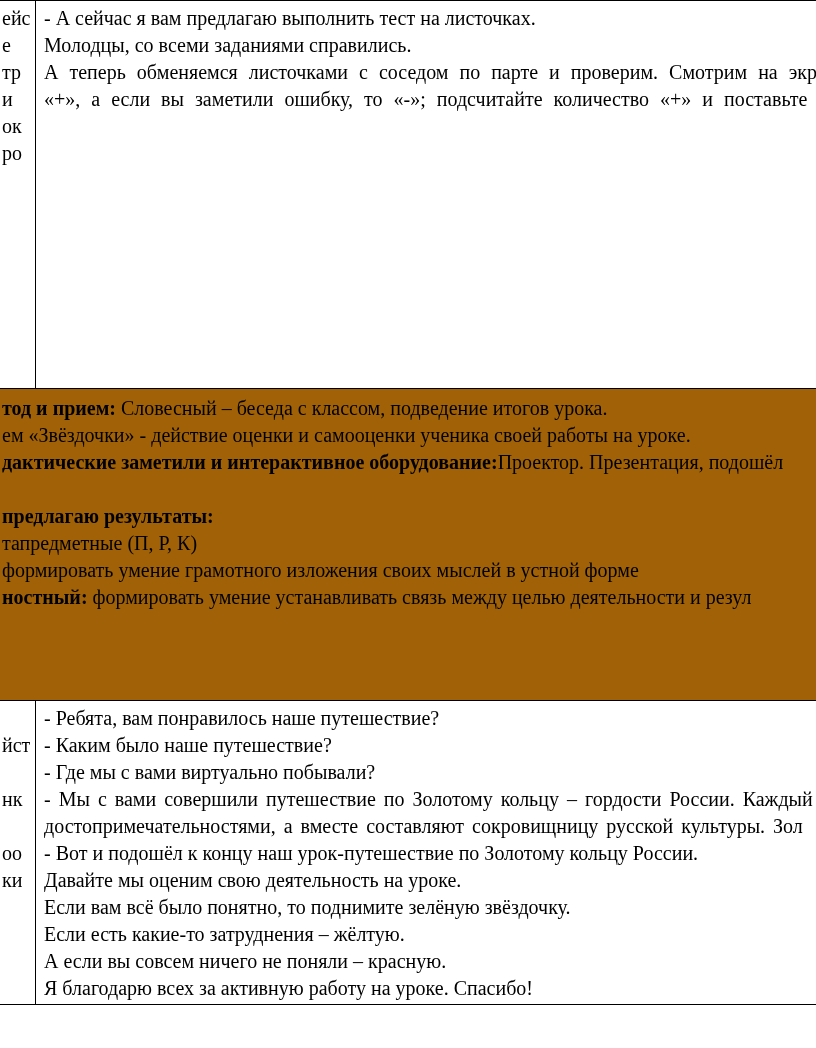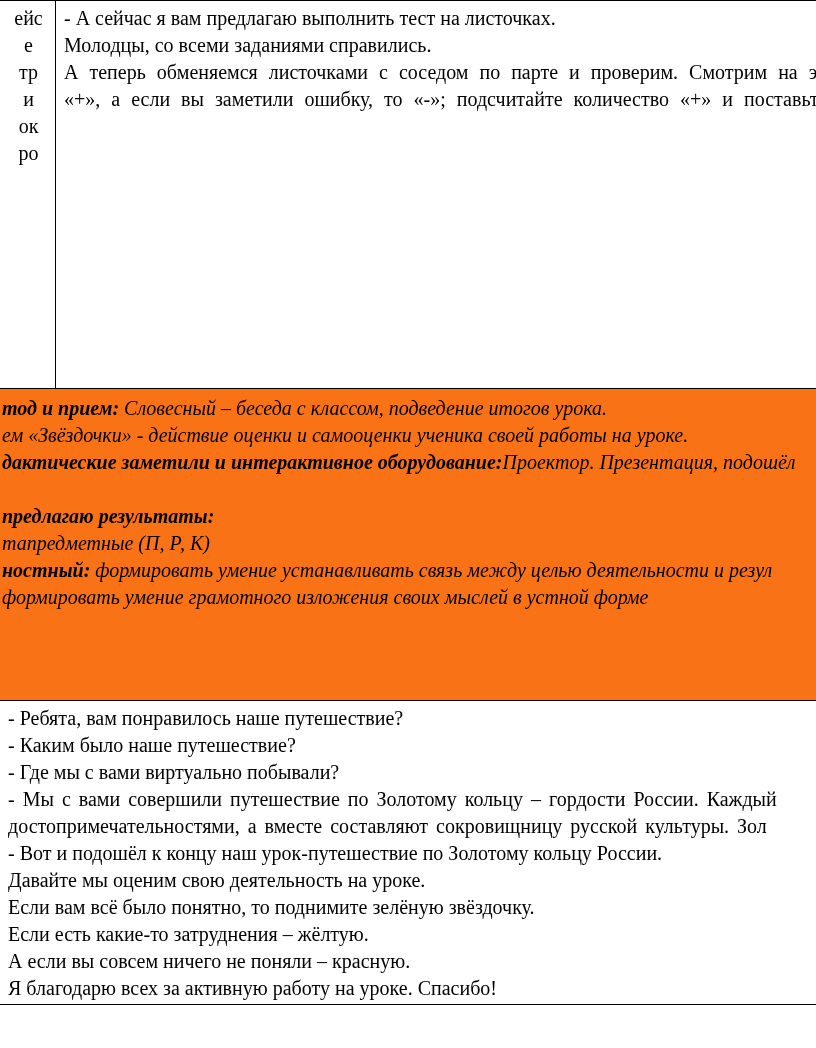--- a/index.html
+++ b/index.html
@@ -24,45 +24,43 @@
     left: 0;
     width: 830px;              
     display: flex;
     border-top: 1px solid #000;
     border-bottom: 1px solid #000;
     background: #ffffff;
   }
   .tbl-top { top: 0; height: 389px; }
   .tbl-bottom { top: 700px; height: 305px; }
   .cell-left {
-    width: 56px;
+    width: 36px;
     flex-shrink: 0;
     border-right: 1px solid #000;
     padding: 4px 0 0 2px;
     overflow: hidden;
-    text-align: center;
   }
   .cell-right {
     flex: 1;
     padding: 4px 6px 0 8px;
     overflow: hidden;
   }
   .line, .frag {
     height: 27px;
     line-height: 27px;
     white-space: nowrap;
   }
   .middle {
     position: absolute;
     top: 389px; left: 0;
     width: 816px; height: 311px;
     padding: 6px 0 0 2px;
-    font-style: italic;
     overflow: hidden;
-    background: #f97316;
+    background: #a16207;
   }
   .b { font-weight: bold; }
   .js1 { word-spacing: 6px; }   
   .js2 { word-spacing: 3px; }   
 </style>
 </head>
 <body>
 
 <div class="doc">
 
@@ -83,25 +81,34 @@
     </div>
   </div>
 
   <div class="middle">
     <div class="line"><span class="b">тод и прием:</span><span> Словесный – беседа с классом, подведение итогов урока.</span></div>
     <div class="line"><span class="b"></span><span>ем «Звёздочки» - действие оценки и самооценки ученика своей работы на уроке.</span></div>
     <div class="line"><span class="b">дактические заметили и интерактивное оборудование:</span><span>Проектор. Презентация, подошёл</span></div>
     <div class="line"><span class="b"></span><span></span></div>
     <div class="line"><span class="b">предлагаю результаты:</span><span></span></div>
     <div class="line"><span class="b"></span><span>тапредметные (П, Р, К)</span></div>
+    <div class="line"><span class="b"></span><span>формировать умение грамотного изложения своих мыслей в устной форме</span></div>
     <div class="line"><span class="b">ностный:</span><span> формировать умение устанавливать связь между целью деятельности и резул</span></div>
-    <div class="line"><span class="b"></span><span>формировать умение грамотного изложения своих мыслей в устной форме</span></div>
   </div>
 
   <div class="tbl tbl-bottom">
+    <div class="cell-left">
+      <div class="frag"></div>
+      <div class="frag">йст</div>
+      <div class="frag"></div>
+      <div class="frag">нк</div>
+      <div class="frag"></div>
+      <div class="frag">оо</div>
+      <div class="frag">ки</div>
+    </div>
     <div class="cell-right">
       <div class="line">- Ребята, вам понравилось наше путешествие?</div>
       <div class="line">- Каким было наше путешествие?</div>
       <div class="line">- Где мы с вами виртуально побывали?</div>
       <div class="line js2">- Мы с вами совершили путешествие по Золотому кольцу – гордости России. Каждый</div>
       <div class="line js2">достопримечательностями, а вместе составляют сокровищницу русской культуры. Зол</div>
       <div class="line">- Вот и подошёл к концу наш урок-путешествие по Золотому кольцу России.</div>
       <div class="line">Давайте мы оценим свою деятельность на уроке.</div>
       <div class="line">Если вам всё было понятно, то поднимите зелёную звёздочку.</div>
       <div class="line">Если есть какие-то затруднения – жёлтую.</div>

